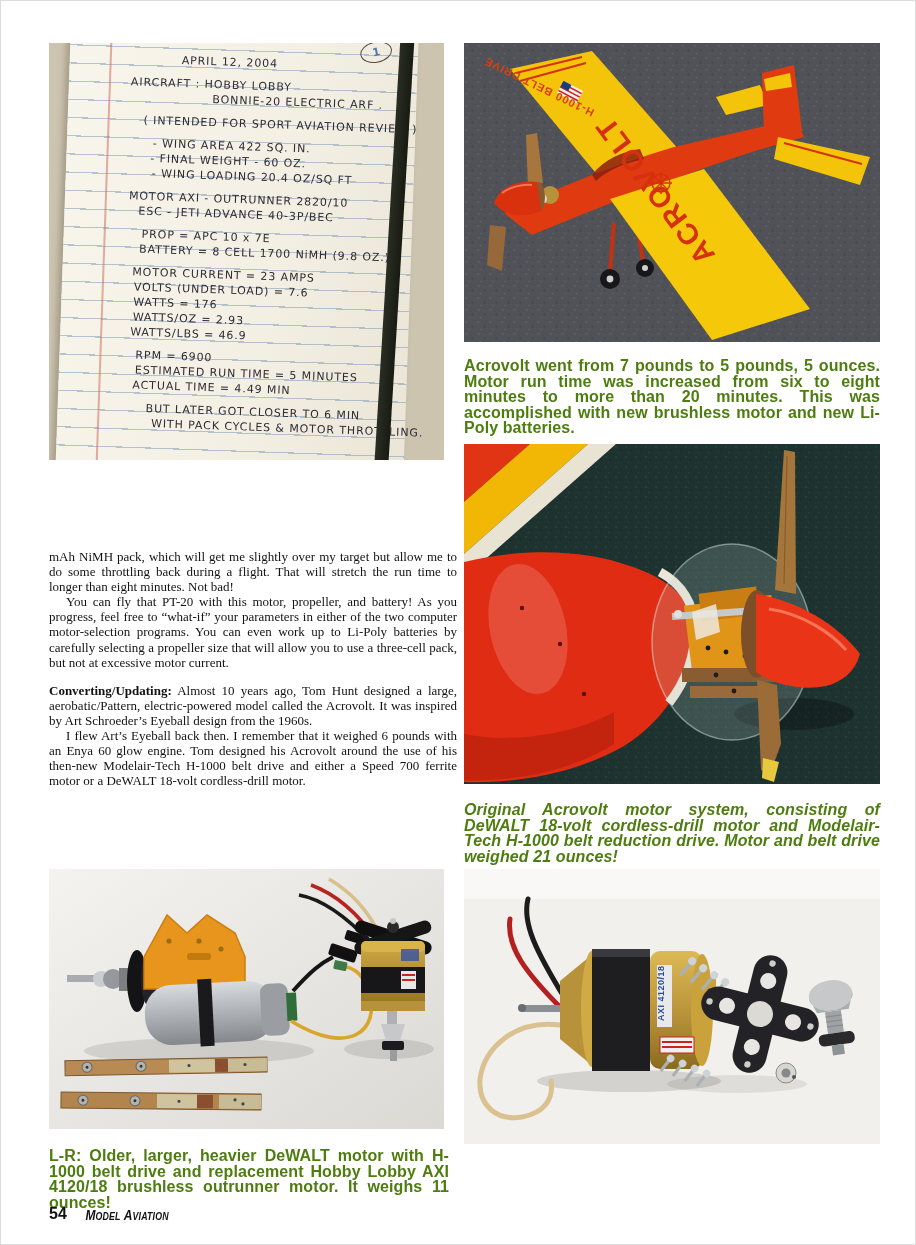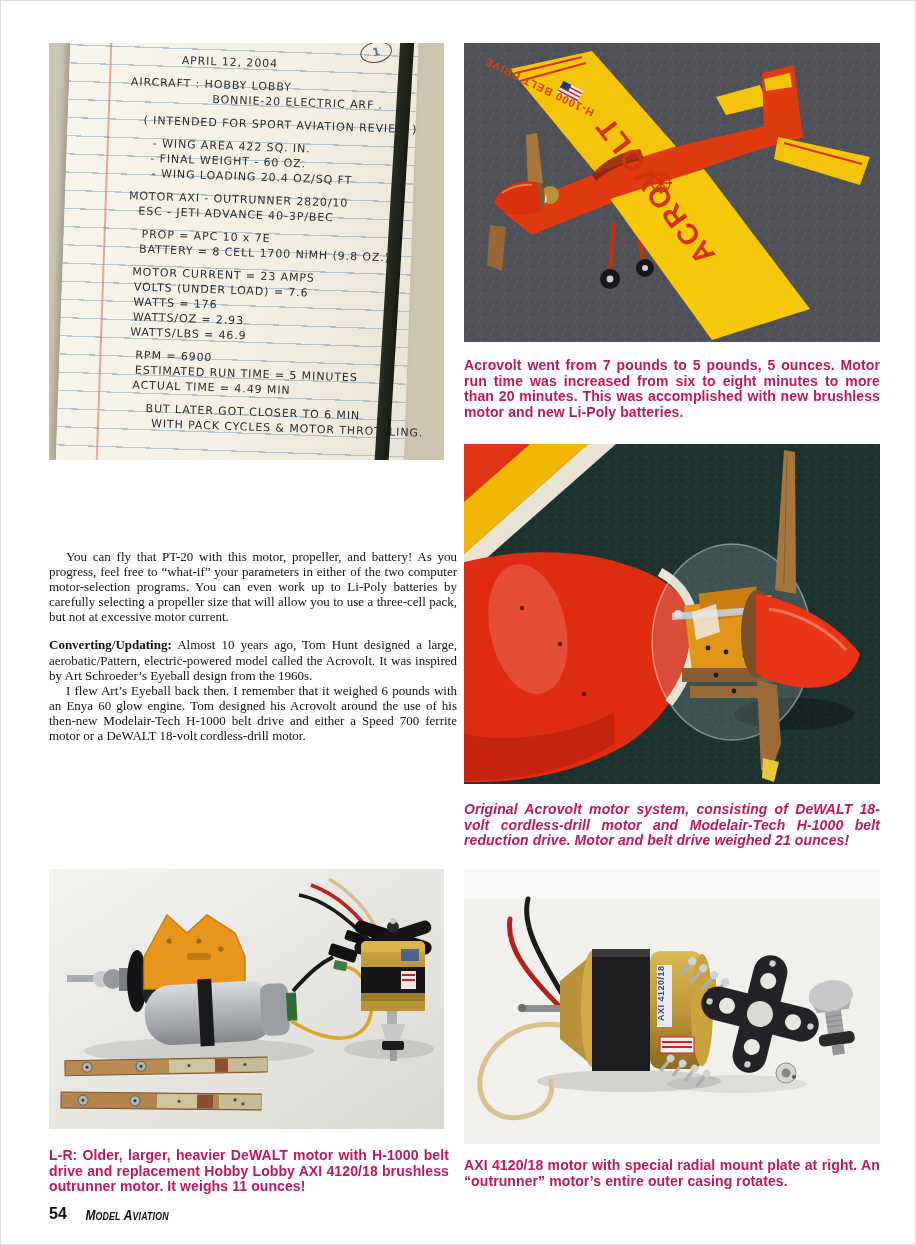--- a/index.html
+++ b/index.html
@@ -36,22 +36,22 @@
   .page-circle {
     position:absolute; right:26px; top:4px; width:32px; height:21px;
     border:1.6px solid #57493f; border-radius:50%; transform:rotate(-14deg);
     display:flex; align-items:center; justify-content:center;
     font-size:11px; font-weight:bold; color:#5577aa; font-family:"DejaVu Sans",sans-serif;
   }
   .binding-strip { position:absolute; left:352px; top:-14px; width:14px; height:460px;
     background:linear-gradient(90deg,#2a2d22,#181b12); transform:rotate(3.5deg); transform-origin:top left; }
 
   
-  .caption { position:absolute; font-weight:bold; font-size:14px; line-height:15.6px;
-             color:#be185d; text-align:justify; letter-spacing:.1px; }
+  .caption { position:absolute; font-weight:bold; font-size:16px; line-height:15.6px;
+             color:#4d7c0f; text-align:justify; letter-spacing:.1px; }
   .cap-logbook { left:48px; top:472px; width:400px; }
   .cap-plane   { left:463px; top:357px; width:416px; }
   .cap-nose    { left:463px; top:801px; width:416px;font-style:italic; }
   .cap-motors  { left:48px; top:1147px; width:400px; }
   .cap-axi     { left:463px; top:1157px; width:416px; }
 
   .body-text { position:absolute; left:48px; top:548px; width:408px;
     font-family:"Liberation Serif", serif; font-size:13px; line-height:15.1px;
     color:#121212; text-align:justify; }
   .body-text p.indent { text-indent:17px; }
@@ -169,20 +169,21 @@
         <polygon points="26,182 42,184 38,228 23,222" fill="#96683a"></polygon>
         <ellipse cx="74" cy="154" rx="7" ry="15" fill="#8a5a2e"></ellipse>
         <path d="M30,160 C34,146 52,136 73,139 L77,168 C58,175 40,173 30,160 Z" fill="#d9300e"></path>
         <path d="M38,150 C46,144 58,141 68,142" stroke="#f5876b" stroke-width="2" fill="none" opacity=".8"></path>
       </g>
     </svg>
   </figure>
   <p class="caption cap-plane">Acrovolt went from 7 pounds to 5 pounds, 5 ounces. Motor run time was increased from six to eight minutes to more than 20 minutes. This was accomplished with new brushless motor and new Li-Poly batteries.</p>
 
   <div class="body-text">
+    <p>mAh NiMH pack, which will get me slightly over my target but allow me to do some throttling back during a flight. That will stretch the run time to longer than eight minutes. Not bad!</p>
     <p class="indent">You can fly that PT-20 with this motor, propeller, and battery! As you progress, feel free to “what-if” your parameters in either of the two computer motor-selection programs. You can even work up to Li-Poly batteries by carefully selecting a propeller size that will allow you to use a three-cell pack, but not at excessive motor current.</p>
     <p class="space-above"><span class="runin">Converting/Updating:</span> <span>Almost 10 years ago, Tom Hunt designed a large, aerobatic/Pattern, electric-powered model called the Acrovolt. It was inspired by Art Schroeder’s Eyeball design from the 1960s.</span></p>
     <p class="indent">I flew Art’s Eyeball back then. I remember that it weighed 6 pounds with an Enya 60 glow engine. Tom designed his Acrovolt around the use of his then-new Modelair-Tech H-1000 belt drive and either a Speed 700 ferrite motor or a DeWALT 18-volt cordless-drill motor.</p>
   </div>
 
   <figure class="photo nose">
     <svg width="416" height="340" viewBox="0 0 416 340">
       <defs>
         <pattern id="carpet" width="10" height="10" patternUnits="userSpaceOnUse">
           <rect width="10" height="10" fill="#1e3330"></rect>
@@ -443,20 +444,19 @@
 
       <g>
         <circle cx="322" cy="204" r="10" fill="#d6d6d2" stroke="#8a8a88"></circle>
         <circle cx="322" cy="204" r="4.5" fill="#86888a"></circle>
         <circle cx="330" cy="208" r="2" fill="#555"></circle>
       </g>
     </svg>
   </figure>
 
   <p class="caption cap-motors">L-R: Older, larger, heavier DeWALT motor with H-1000 belt drive and replacement Hobby Lobby AXI 4120/18 brushless outrunner motor. It weighs 11 ounces!</p>
-  <p class="caption cap-axi">AXI 4120/18 motor with special radial mount plate at right. An “outrunner” motor’s entire outer casing rotates.</p>
 
   <div class="footer">
     <span class="folio">54</span>
     <span class="mag-title">Model Aviation</span>
   </div>
 
 </div>
 
 </body></html>

